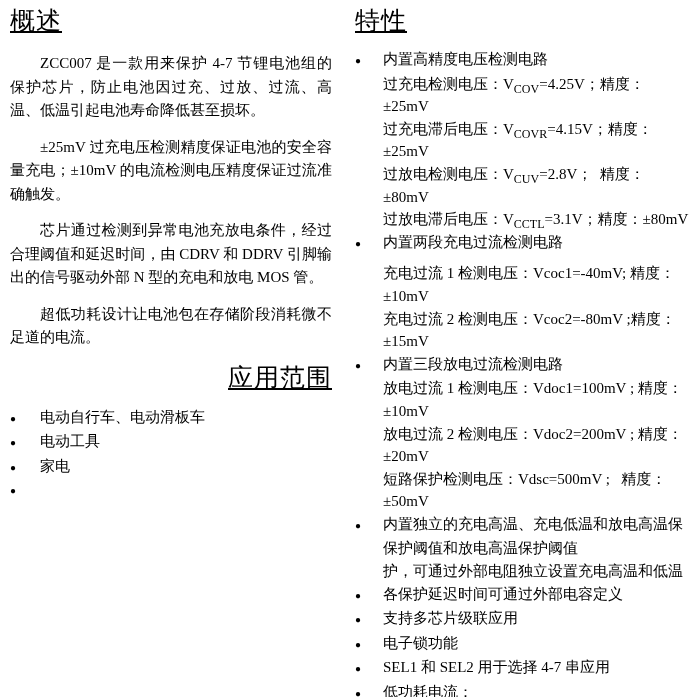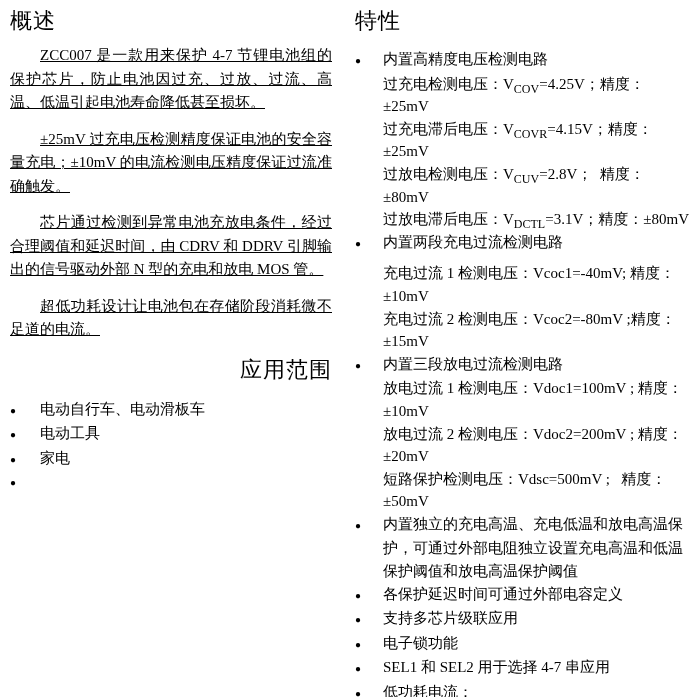--- a/index.html
+++ b/index.html
@@ -16,30 +16,31 @@
   }
   .page {
     display: flex;
     box-sizing: border-box;
     padding: 6px 8px 0 10px;
   }
   .col-left  { width: 322px; margin-right: 23px; flex: none; }
   .col-right { width: 335px; flex: none; }
 
   h1.sec {
-    font-size: 22px;
+    font-size: 25px;
     font-weight: 400;
     margin: 0;
     line-height: 30px;
     letter-spacing: 1px;
+    text-decoration: underline;
   }
   .apps-heading { margin-top: 104px; text-align: right; }
 
   
-  #overview-paras { margin-top: 8px; text-decoration: underline; }
+  #overview-paras { margin-top: 16px; }
   #overview-paras p {
     margin: 0 0 13px 0;
     font-size: 15px;
     line-height: 23.5px;
     text-align: justify;
     text-indent: 2em;
   }
 
   
   #applications-list { margin-top: 13px; }
@@ -127,21 +128,21 @@
         <div class="f-line">
           <span class="bullet"></span>
           <span class="f-text"><span>过充电滞后电压：V</span><sub>COVR</sub><span>=4.15V；精度：±25mV</span></span>
         </div>
         <div class="f-line">
           <span class="bullet"></span>
           <span class="f-text"><span>过放电检测电压：V</span><sub>CUV</sub><span>=2.8V；  精度：±80mV</span></span>
         </div>
         <div class="f-line">
           <span class="bullet"></span>
-          <span class="f-text"><span>过放电滞后电压：V</span><sub>DCTL</sub><span>=3.1V；精度：±80mV</span></span>
+          <span class="f-text"><span>过放电滞后电压：V</span><sub>CCTL</sub><span>=3.1V；精度：±80mV</span></span>
         </div>
         <div class="f-line">
           <span class="bullet">●</span>
           <span class="f-text"><span>内置两段充电过流检测电路</span></span>
         </div>
         <div class="f-line gap">
           <span class="bullet"></span>
           <span class="f-text"><span>充电过流 1 检测电压：Vcoc1=-40mV; 精度：</span></span>
         </div>
         <div class="f-line">
@@ -183,25 +184,25 @@
         <div class="f-line">
           <span class="bullet"></span>
           <span class="f-text"><span>±50mV</span></span>
         </div>
         <div class="f-line">
           <span class="bullet">●</span>
           <span class="f-text"><span>内置独立的充电高温、充电低温和放电高温保</span></span>
         </div>
         <div class="f-line">
           <span class="bullet"></span>
+          <span class="f-text"><span>保护阈值和放电高温保护阈值</span></span>
+        </div>
+        <div class="f-line">
+          <span class="bullet"></span>
           <span class="f-text"><span>护，可通过外部电阻独立设置充电高温和低温</span></span>
-        </div>
-        <div class="f-line">
-          <span class="bullet"></span>
-          <span class="f-text"><span>保护阈值和放电高温保护阈值</span></span>
         </div>
         <div class="f-line">
           <span class="bullet">●</span>
           <span class="f-text"><span>各保护延迟时间可通过外部电容定义</span></span>
         </div>
         <div class="f-line">
           <span class="bullet">●</span>
           <span class="f-text"><span>支持多芯片级联应用</span></span>
         </div>
         <div class="f-line">

